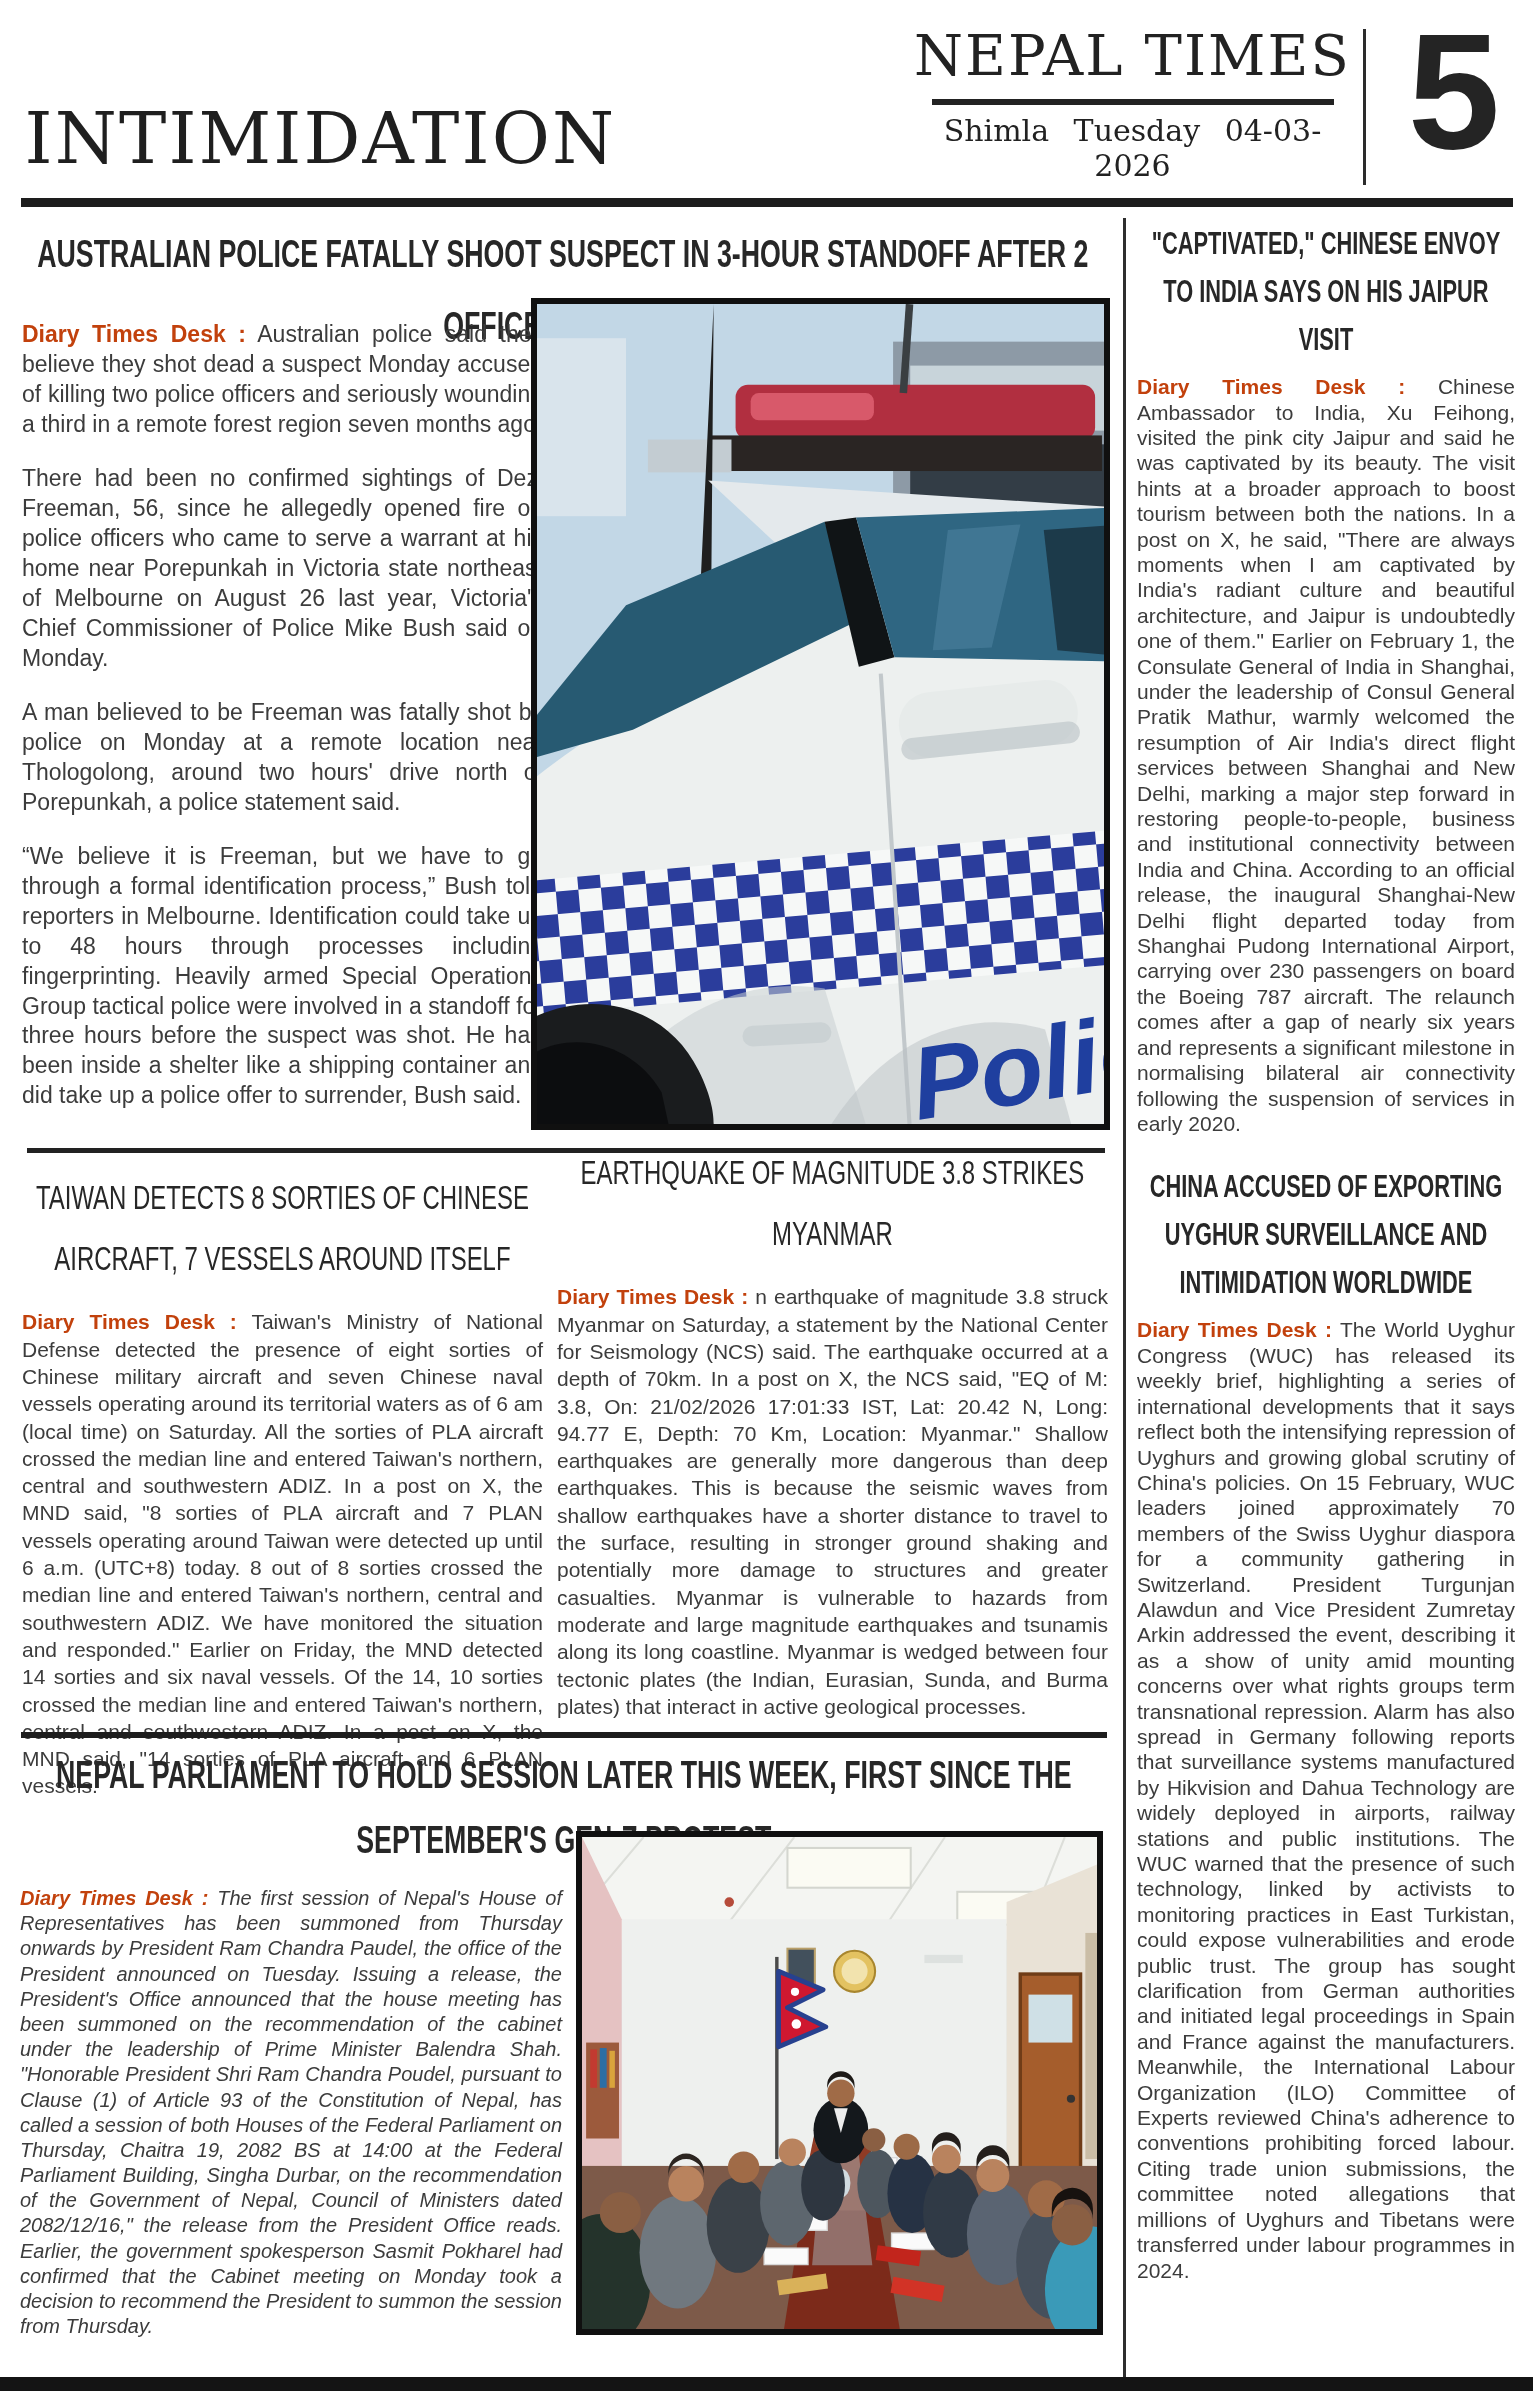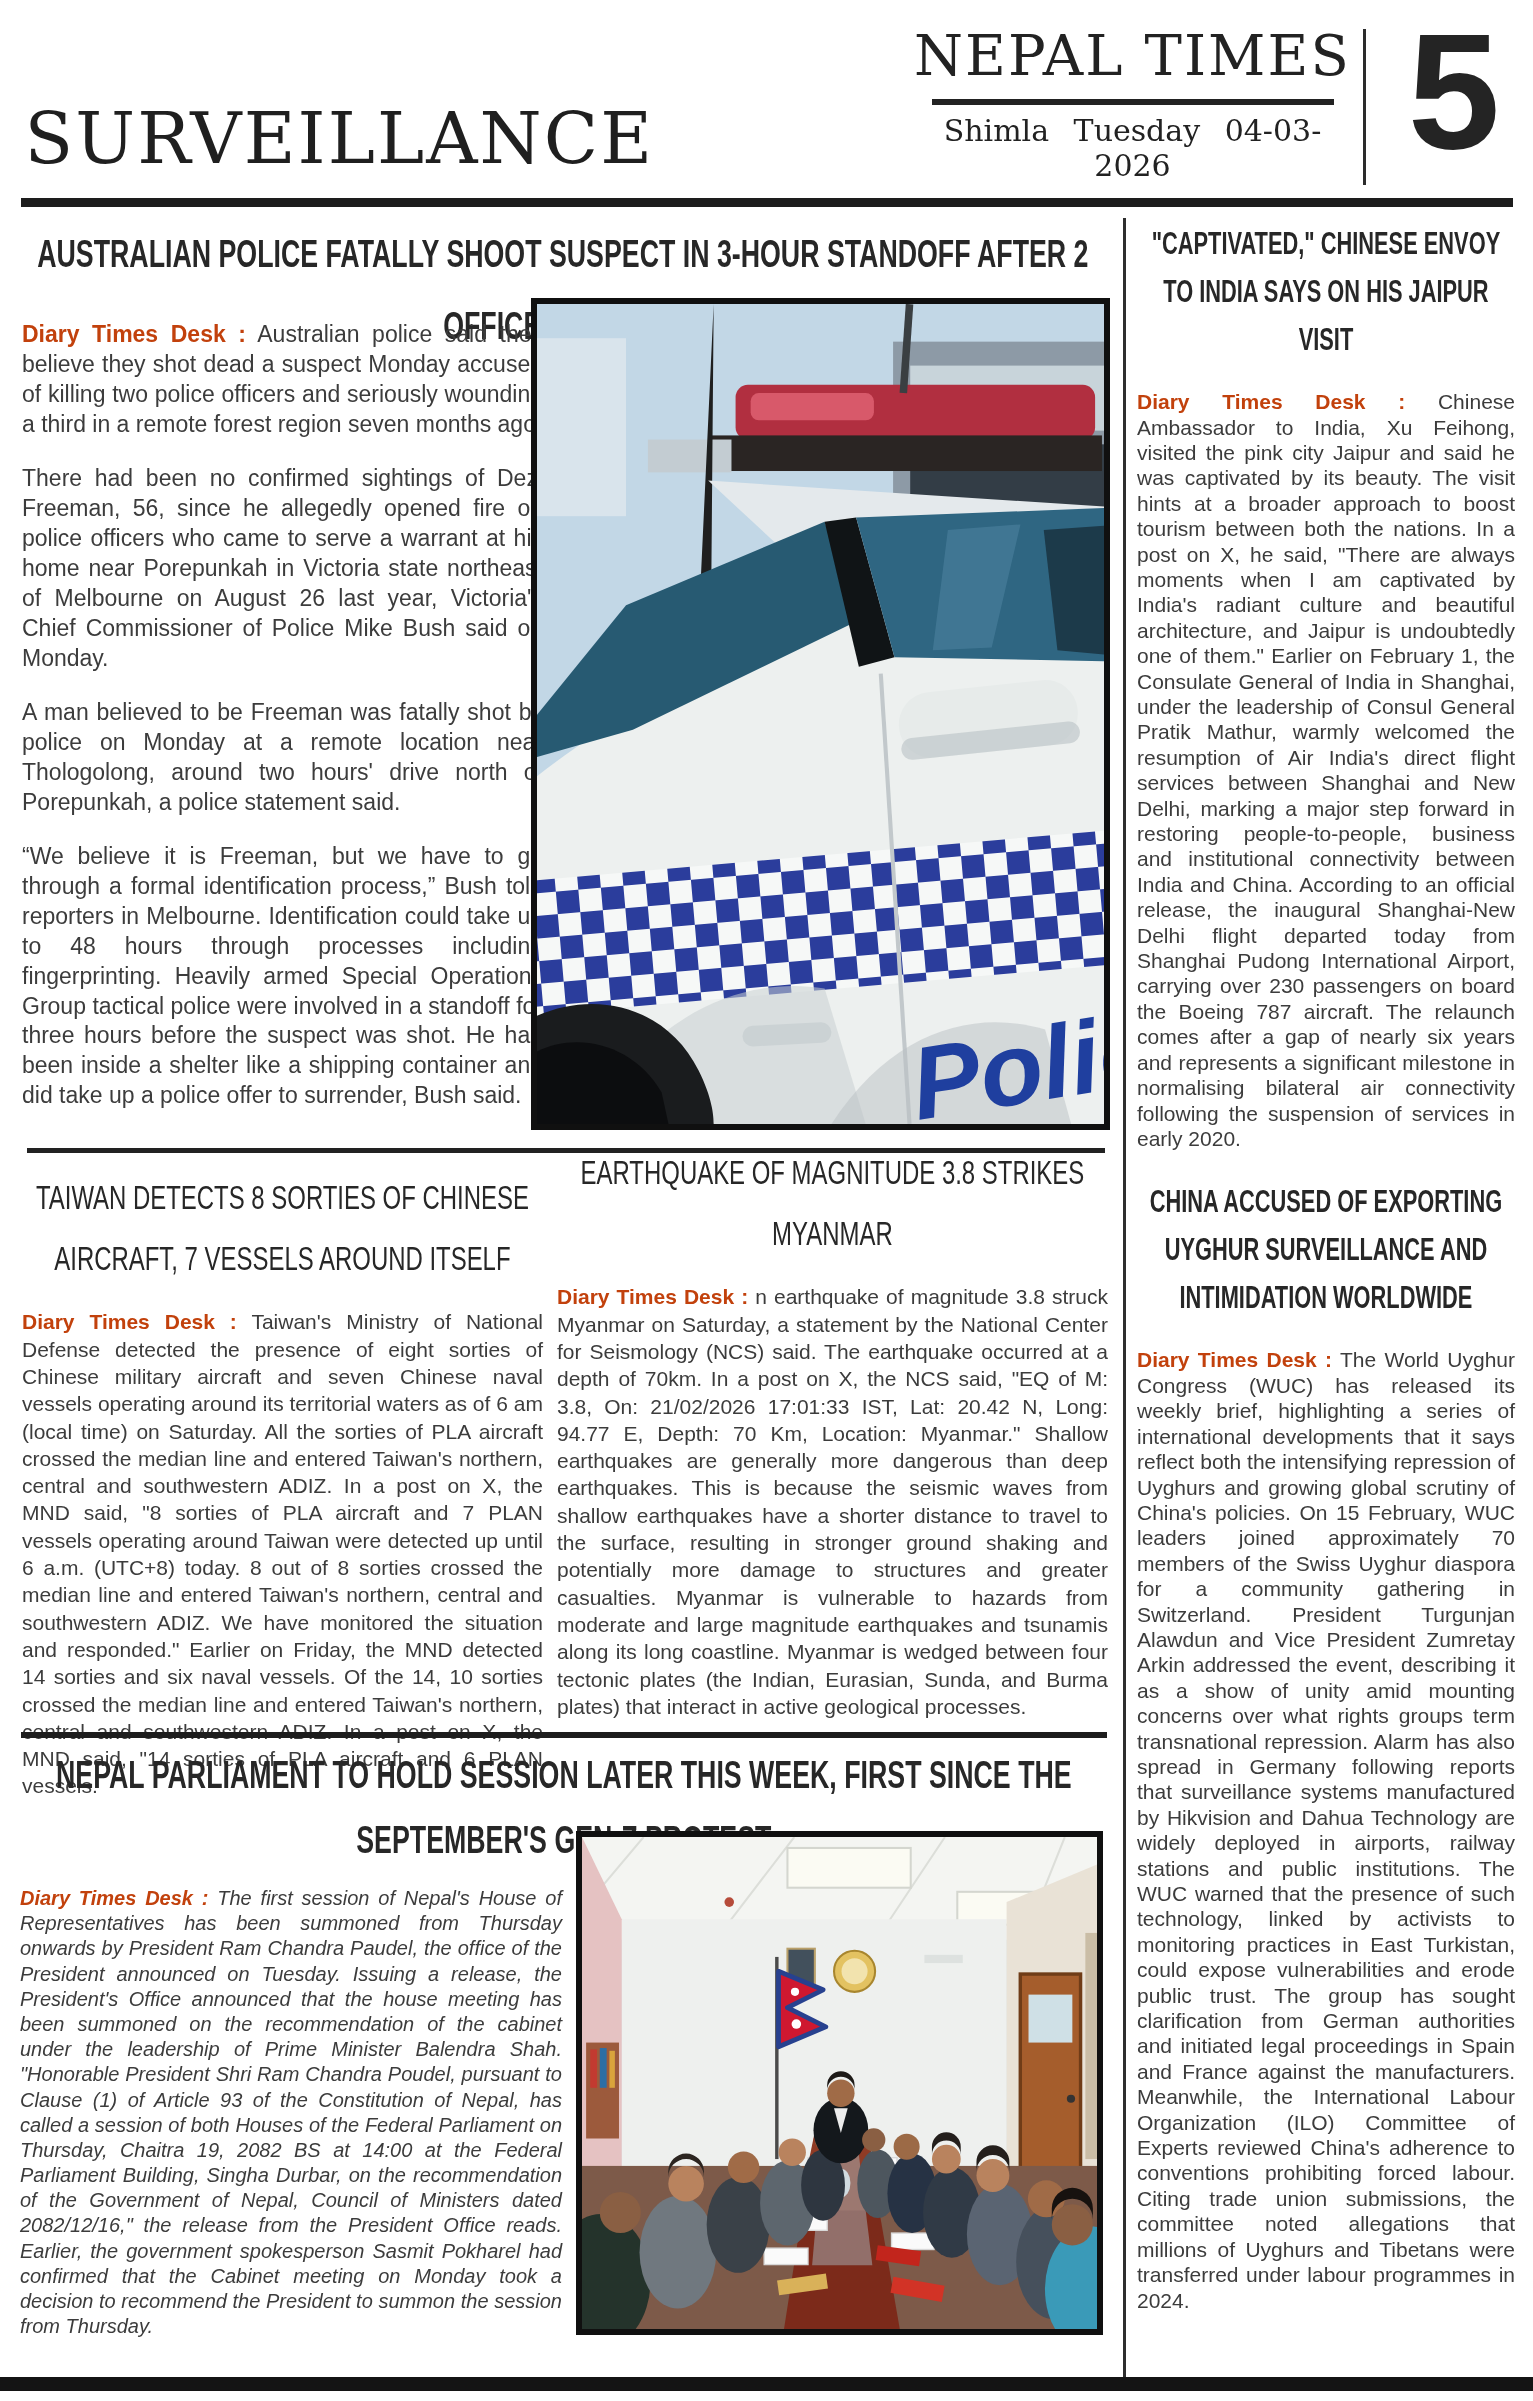--- a/index.html
+++ b/index.html
@@ -46,34 +46,34 @@
   .col-article { position:absolute; }
   .taiwan { left:22px;  top:1167px; width:521px; }
   .quake  { left:557px; top:1142px; width:551px; }
   .col-article .a-head { font-weight:normal; font-size:34px; line-height:1.8; text-align:center; color:#272727; }
   .col-article .a-body { margin-top:19px; font-size:21px; line-height:1.3; text-align:justify; }
 
   .nepal-body { position:absolute; left:20px; top:1886px; width:542px; font-size:20px; line-height:1.26; text-align:justify;font-style:italic; }
 
   .right-col { position:absolute; left:1137px; top:220px; width:378px; }
   .right-col .r-head { font-weight:bold; font-size:31px; line-height:1.55; text-align:center; color:#272727; }
-  .right-col .r-body { margin:25px 0 27px 0; font-size:21px; line-height:1.21; text-align:justify; }
+  .right-col .r-body { margin:10px 0 27px 0; font-size:21px; line-height:1.21; text-align:justify; }
 
   
   .photo { position:absolute; border:6.2px solid #101010; box-sizing:border-box; background:#dfe6ea; }
   .photo svg { display:block; width:100%; height:100%; }
   .police-photo { left:531px; top:298px; width:579px; height:832px; }
   .nepal-photo  { left:576px; top:1831px; width:527px; height:504px; }
 </style>
 </head>
 <body>
 
 <div class="page">
 
-  <div class="section-title">SURVEILLANCE</div>
+  <div class="section-title">INTIMIDATION</div>
 
   <div class="masthead">
     <div class="mast-title">NEPAL TIMES</div>
     <div class="mast-rule"></div>
     <div class="mast-date">Shimla Tuesday 04-03-2026</div>
   </div>
 
   <div class="hdr-vline"></div>
   <div class="page-num">5</div>
   <div class="hdr-rule"></div>

